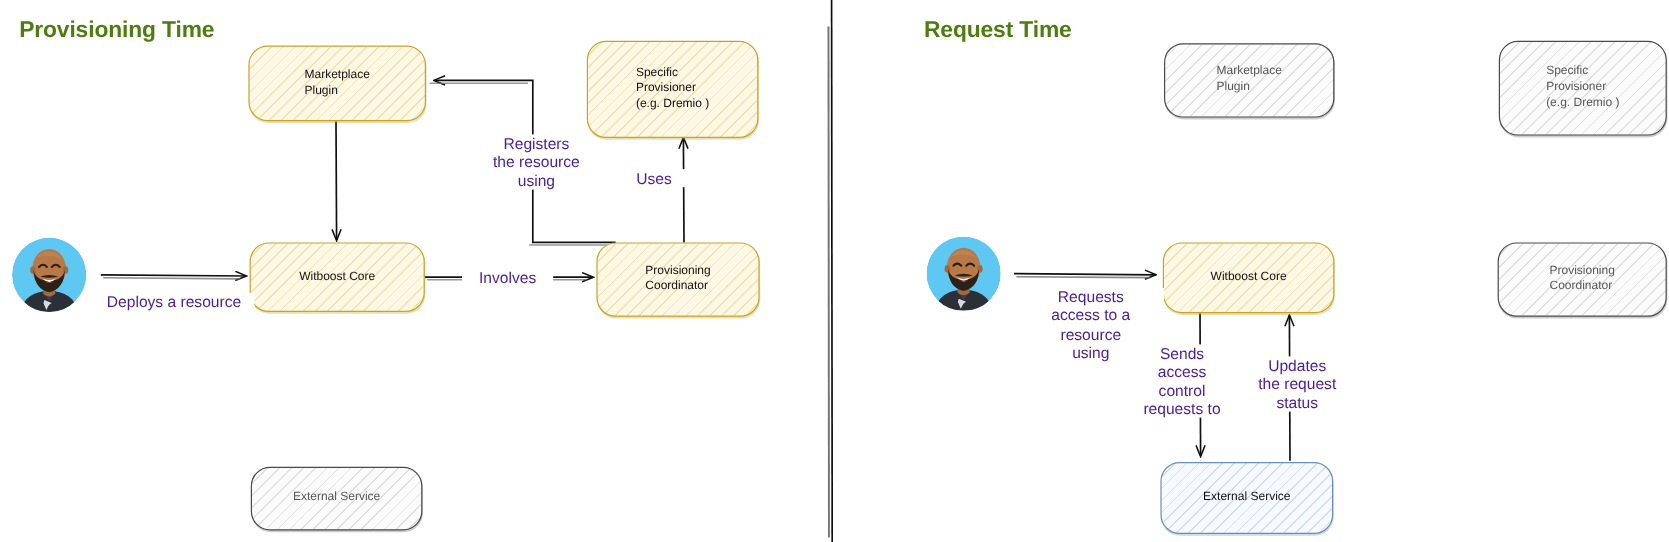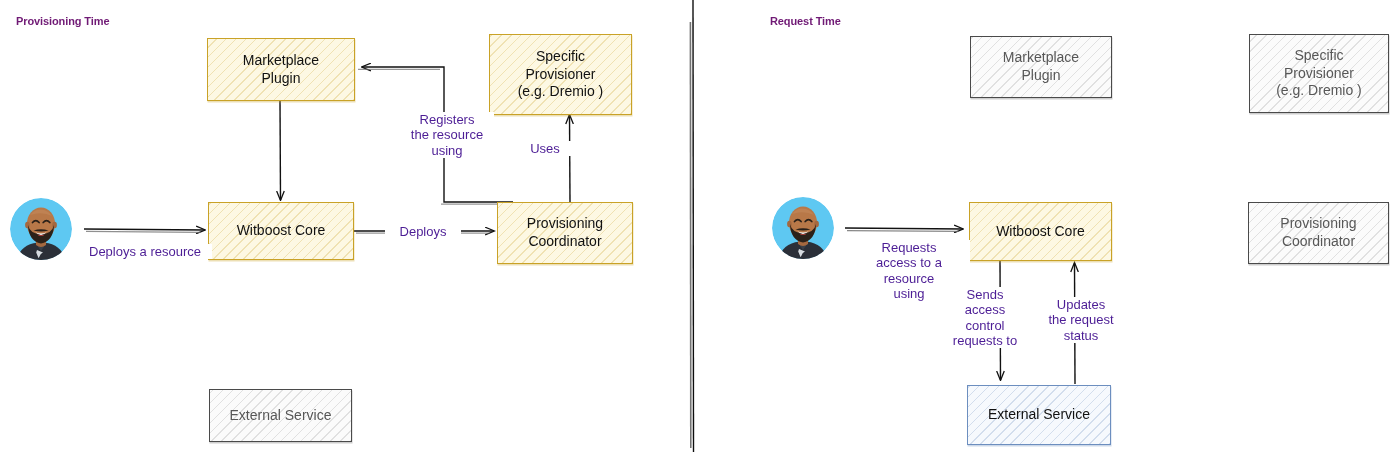--- a/index.html
+++ b/index.html
@@ -23,39 +23,39 @@
   svg.layer {
     position: absolute;
     left: 0;
     top: 0;
     width: 1391px;
     height: 452px;
     pointer-events: none;
   }
   .panel-title {
     position: absolute;
-    font-size: 11px;
+    font-size: 19px;
     font-weight: bold;
-    color: #701a75;
+    color: #4d7c0f;
     letter-spacing: -0.1px;
     white-space: nowrap;
   }
   #title-left  { left: 16px;  top: 15px; }
   #title-right { left: 770px; top: 15px; }
 
   .node {
     position: absolute;
     box-sizing: border-box;
     display: flex;
     align-items: center;
     justify-content: center;
-    text-align: center;
-    font-size: 14px;
+    font-size: 10px;
     line-height: 1.28;
     white-space: pre-line;
+    border-radius: 16px;
   }
   .node .node-label { display: block; }
 
   
   .node.active {
     border: 1.6px solid #c9a227;
     color: #111111;
     background-color: #fdf8e3;
     background-image: repeating-linear-gradient(
         -45deg,
@@ -193,21 +193,21 @@
 Coordinator</span>
   </div>
 
   <div class="node inactive" style="left:209px; top:389px; width:143px; height:53px;">
     <span class="node-label">External Service</span>
   </div>
 
   <div class="edge-label" style="left:78px; top:244px; width:130px;">Deploys a resource</div>
 
 
-  <div class="edge-label" style="left:385px; top:224px; width:72px;">Deploys</div>
+  <div class="edge-label" style="left:385px; top:224px; width:72px;">Involves</div>
 
   <div class="edge-label" style="left:400px; top:112px; width:90px;">Registers
 the resource
 using</div>
 
   <div class="edge-label" style="left:512px; top:141px; width:62px;">Uses</div>
 
   <div class="node inactive" style="left:970px; top:36px; width:142px; height:62px;">
     <span class="node-label">Marketplace
 Plugin</span>

